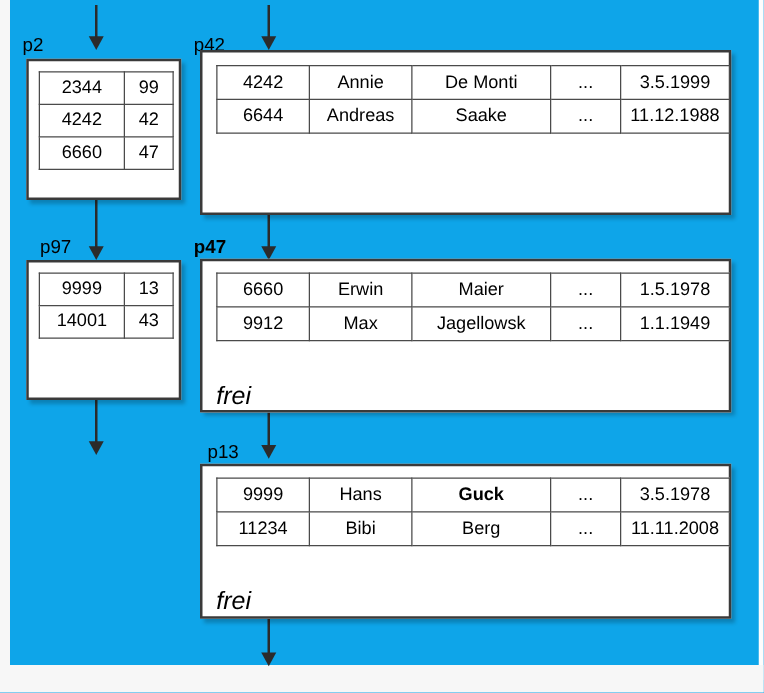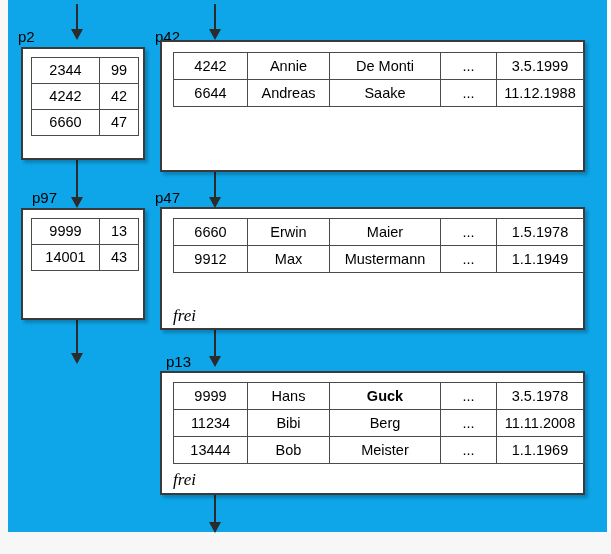--- a/index.html
+++ b/index.html
@@ -72,23 +72,23 @@
     height: 25px;
     line-height: 25px;
     white-space: nowrap;
     overflow: hidden;
   }
   table.rec-table.wide td { height: 26px; line-height: 26px; }
 
   .frei-label {
     position: absolute;
     font-style: italic;
-    font-size: 17px;
+    font-size: 20px;
     color: #000;
-    font-family: Liberation Serif, serif;
+    font-family: Liberation Sans, sans-serif;
   }
 
   
   .arrow {
     position: absolute;
   }
   .arrow .shaft {
     position: absolute;
     left: 50%;
     top: 0;
@@ -199,35 +199,35 @@
       <tr>
         <td>6644</td>
         <td>Andreas</td>
         <td>Saake</td>
         <td>...</td>
         <td>11.12.1988</td>
       </tr>
     </tbody>
   </table>
 
-  <div class="node-label" style="left:155px; top:189px;">p47</div>
+  <div class="node-label" style="left:155px; top:189px;font-weight:bold;">p47</div>
   <div class="node-box" style="left:160px; top:207px; width:425px; height:123px;"></div>
   <table class="rec-table wide" style="left:173px; top:218px; width:405px;">
     <tbody>
       <tr>
         <td style="width:73px;">6660</td>
         <td style="width:81px;">Erwin</td>
         <td style="width:110px;">Maier</td>
         <td style="width:55px;">...</td>
         <td style="width:86px;">1.5.1978</td>
       </tr>
       <tr>
         <td>9912</td>
         <td>Max</td>
-        <td>Mustermann</td>
+        <td>Jagellowsk</td>
         <td>...</td>
         <td>1.1.1949</td>
       </tr>
     </tbody>
   </table>
   <div class="frei-label" style="left:173px; top:306px;">frei</div>
 
   <div class="node-label" style="left:166px; top:353px;">p13</div>
   <div class="node-box" style="left:160px; top:371px; width:425px; height:124px;"></div>
   <table class="rec-table wide" style="left:173px; top:382px; width:405px;">
@@ -239,24 +239,17 @@
         <td style="width:55px;">...</td>
         <td style="width:86px;">3.5.1978</td>
       </tr>
       <tr>
         <td>11234</td>
         <td>Bibi</td>
         <td>Berg</td>
         <td>...</td>
         <td>11.11.2008</td>
       </tr>
-      <tr>
-        <td>13444</td>
-        <td>Bob</td>
-        <td>Meister</td>
-        <td>...</td>
-        <td>1.1.1969</td>
-      </tr>
     </tbody>
   </table>
   <div class="frei-label" style="left:173px; top:470px;">frei</div>
 
 </div>
 
 </body></html>

